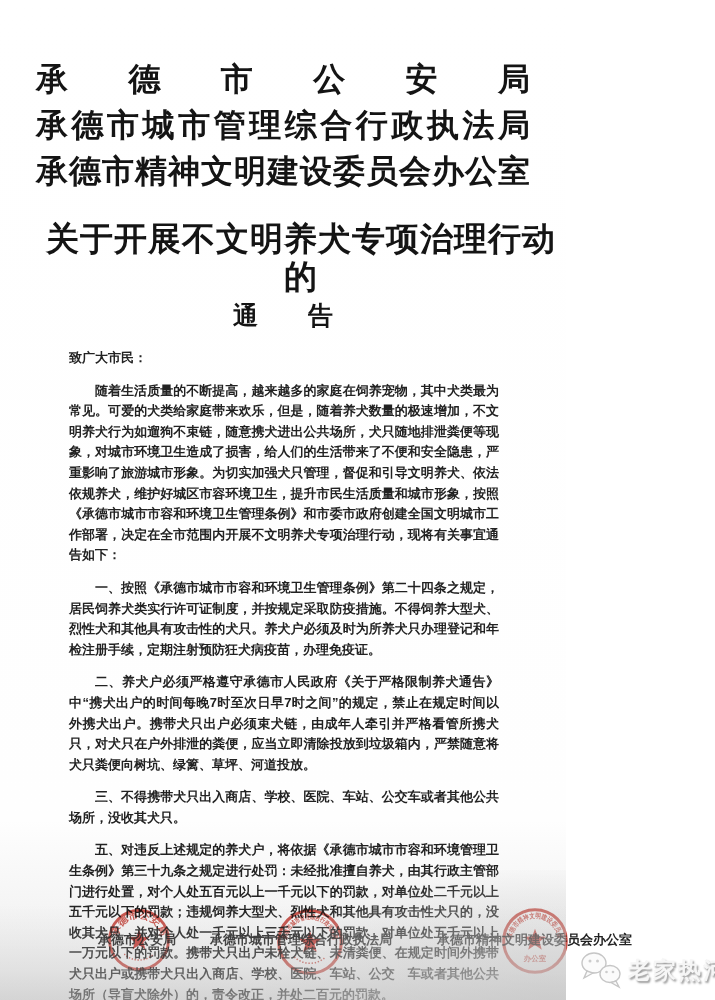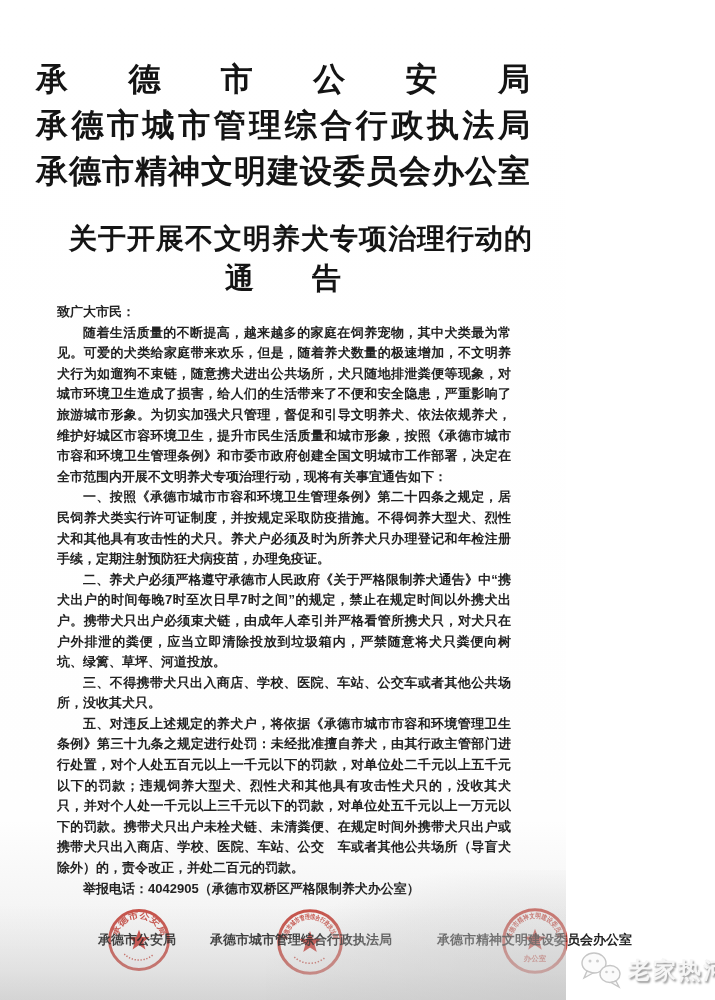--- a/index.html
+++ b/index.html
@@ -34,33 +34,33 @@
     white-space:nowrap;
   }
   
   .title{
     margin:26px 0 0 0;
     text-align:center;
     font-family:"Liberation Serif","DejaVu Serif",serif;
     font-weight:700;
     color:#141414;
   }
-  .title-line1{display:block;font-size:28px;line-height:38px;letter-spacing:1px;margin-left:36px;}
-  .title-line2{display:block;font-size:29px;line-height:40px;white-space:pre;}
+  .title-line1{display:block;font-size:33px;line-height:38px;letter-spacing:1px;margin-left:36px;}
+  .title-line2{display:block;font-size:25px;line-height:40px;white-space:pre;}
   
   .doc-body{
     margin:4px 55px 0 57px;
     font-size:13px;
     line-height:20.6px;
     font-weight:700;
     text-align:justify;
     text-justify:inter-character;
     color:#222222;
   }
-  .doc-body p{margin:0;}
+  .doc-body p{margin:12px;}
   .para{text-indent:2em;}
   .no-indent{text-indent:0;}
   .police-line{text-indent:7.5em;}
   
   .sig-name{
     position:absolute;
     top:931px;
     font-size:13px;
     font-weight:700;
     color:#222222;

